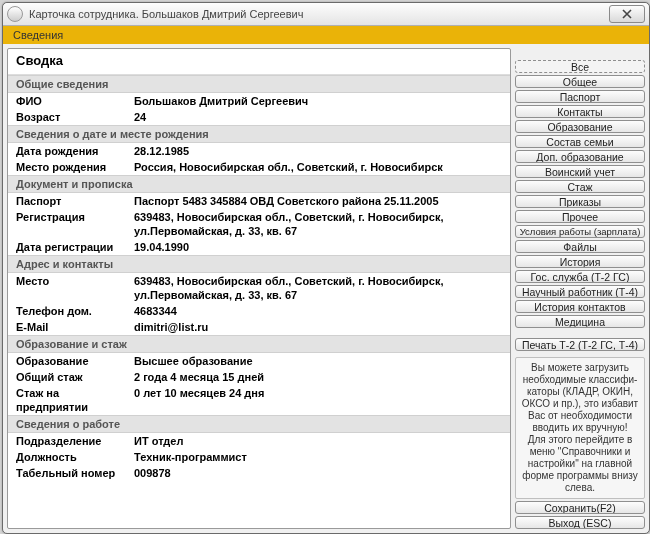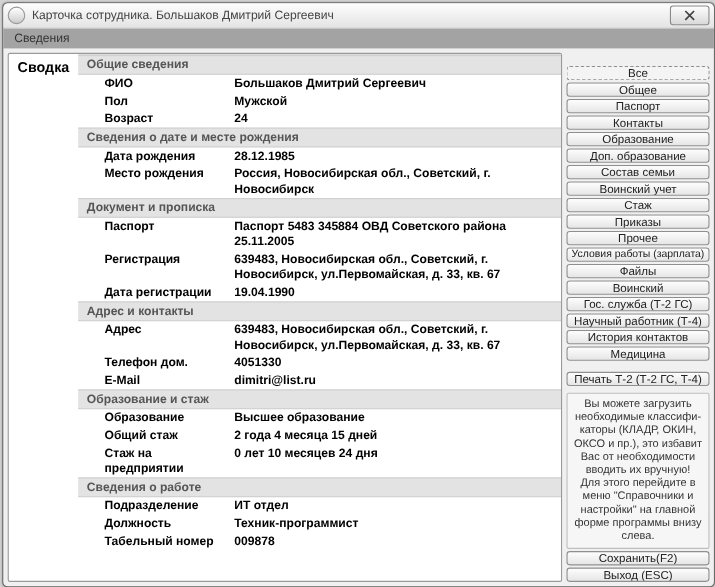--- a/index.html
+++ b/index.html
@@ -57,39 +57,39 @@
   }
   .titlebar .close svg { width:10px; height:10px; }
 
   .menubar {
     height: 18px;
     padding: 0 6px;
     display: flex;
     align-items: center;
     font-size: 11px;
     color: #333;
-    background: #a3a3a3;
+    background: #eab308;
   }
   .menubar span { padding: 2px 4px; }
 
   .content {
     flex: 1;
     display: flex;
     padding: 4px;
     gap: 4px;
     min-height: 0;
   }
 
   .summary {
     flex: 1;
     background: #fff;
     border: 1px solid #9a9a9a;
     border-radius: 2px;
     display: flex;
-    flex-direction: row;
+    flex-direction: column;
     overflow: hidden;
   }
   .summary-title {
     font-size: 13px;
     font-weight: bold;
     padding: 4px 8px 6px 8px;
     color: #000;
   }
   .summary-body {
     flex: 1;
@@ -106,21 +106,21 @@
     border-bottom: 1px solid #d0d0d0;
   }
   .row {
     display: flex;
     padding: 1px 0;
     font-size: 11px;
     line-height: 14px;
   }
   .row .label {
     width: 118px;
-    padding-left: 24px;
+    padding-left: 8px;
     font-weight: bold;
     color: #000;
   }
   .row .value {
     flex: 1;
     padding-right: 20px;
     font-weight: bold;
     color: #000;
     word-wrap: break-word;
   }
@@ -188,24 +188,20 @@
     <div class="summary">
       <div class="summary-title">Сводка</div>
       <div class="summary-body">
 
         <div class="section-header">Общие сведения</div>
         <div class="row">
             <div class="label">ФИО</div>
             <div class="value">Большаков Дмитрий Сергеевич</div>
           </div>
         <div class="row">
-            <div class="label">Пол</div>
-            <div class="value">Мужской</div>
-          </div>
-        <div class="row">
             <div class="label">Возраст</div>
             <div class="value">24</div>
           </div>
 
         <div class="section-header">Сведения о дате и месте рождения</div>
         <div class="row">
             <div class="label">Дата рождения</div>
             <div class="value">28.12.1985</div>
           </div>
         <div class="row">
@@ -222,26 +218,26 @@
             <div class="label">Регистрация</div>
             <div class="value">639483, Новосибирская обл., Советский, г. Новосибирск, ул.Первомайская, д. 33, кв. 67</div>
           </div>
         <div class="row">
             <div class="label">Дата регистрации</div>
             <div class="value">19.04.1990</div>
           </div>
 
         <div class="section-header">Адрес и контакты</div>
         <div class="row">
-            <div class="label">Адрес</div>
+            <div class="label">Место</div>
             <div class="value">639483, Новосибирская обл., Советский, г. Новосибирск, ул.Первомайская, д. 33, кв. 67</div>
           </div>
         <div class="row">
             <div class="label">Телефон дом.</div>
-            <div class="value">4051330</div>
+            <div class="value">4683344</div>
           </div>
         <div class="row">
             <div class="label">E-Mail</div>
             <div class="value">dimitri@list.ru</div>
           </div>
 
         <div class="section-header">Образование и стаж</div>
         <div class="row">
             <div class="label">Образование</div>
             <div class="value">Высшее образование</div>
@@ -271,29 +267,29 @@
 
       </div>
     </div>
 
     <div class="sidebar">
       <div class="btn dashed">Все</div>
       <div class="btn">Общее</div>
       <div class="btn">Паспорт</div>
       <div class="btn">Контакты</div>
       <div class="btn">Образование</div>
+      <div class="btn">Состав семьи</div>
       <div class="btn">Доп. образование</div>
-      <div class="btn">Состав семьи</div>
       <div class="btn">Воинский учет</div>
       <div class="btn">Стаж</div>
       <div class="btn">Приказы</div>
       <div class="btn">Прочее</div>
       <div class="btn" style="font-size:9.5px">Условия работы (зарплата)</div>
       <div class="btn">Файлы</div>
-      <div class="btn">Воинский</div>
+      <div class="btn">История</div>
       <div class="btn">Гос. служба (Т-2 ГС)</div>
       <div class="btn">Научный работник (Т-4)</div>
       <div class="btn">История контактов</div>
       <div class="btn">Медицина</div>
 
       <div class="spacer"></div>
       <div class="btn">Печать Т-2 (Т-2 ГС, Т-4)</div>
       <div class="hint" style="white-space:pre-line">Вы можете загрузить необходимые классифи­каторы (КЛАДР, ОКИН, ОКСО и пр.), это избавит Вас от необходимости вводить их вручную!
     Для этого перейдите в меню "Справочники и настройки" на главной форме программы внизу слева.</div>
       <div class="btn">Сохранить(F2)</div>

